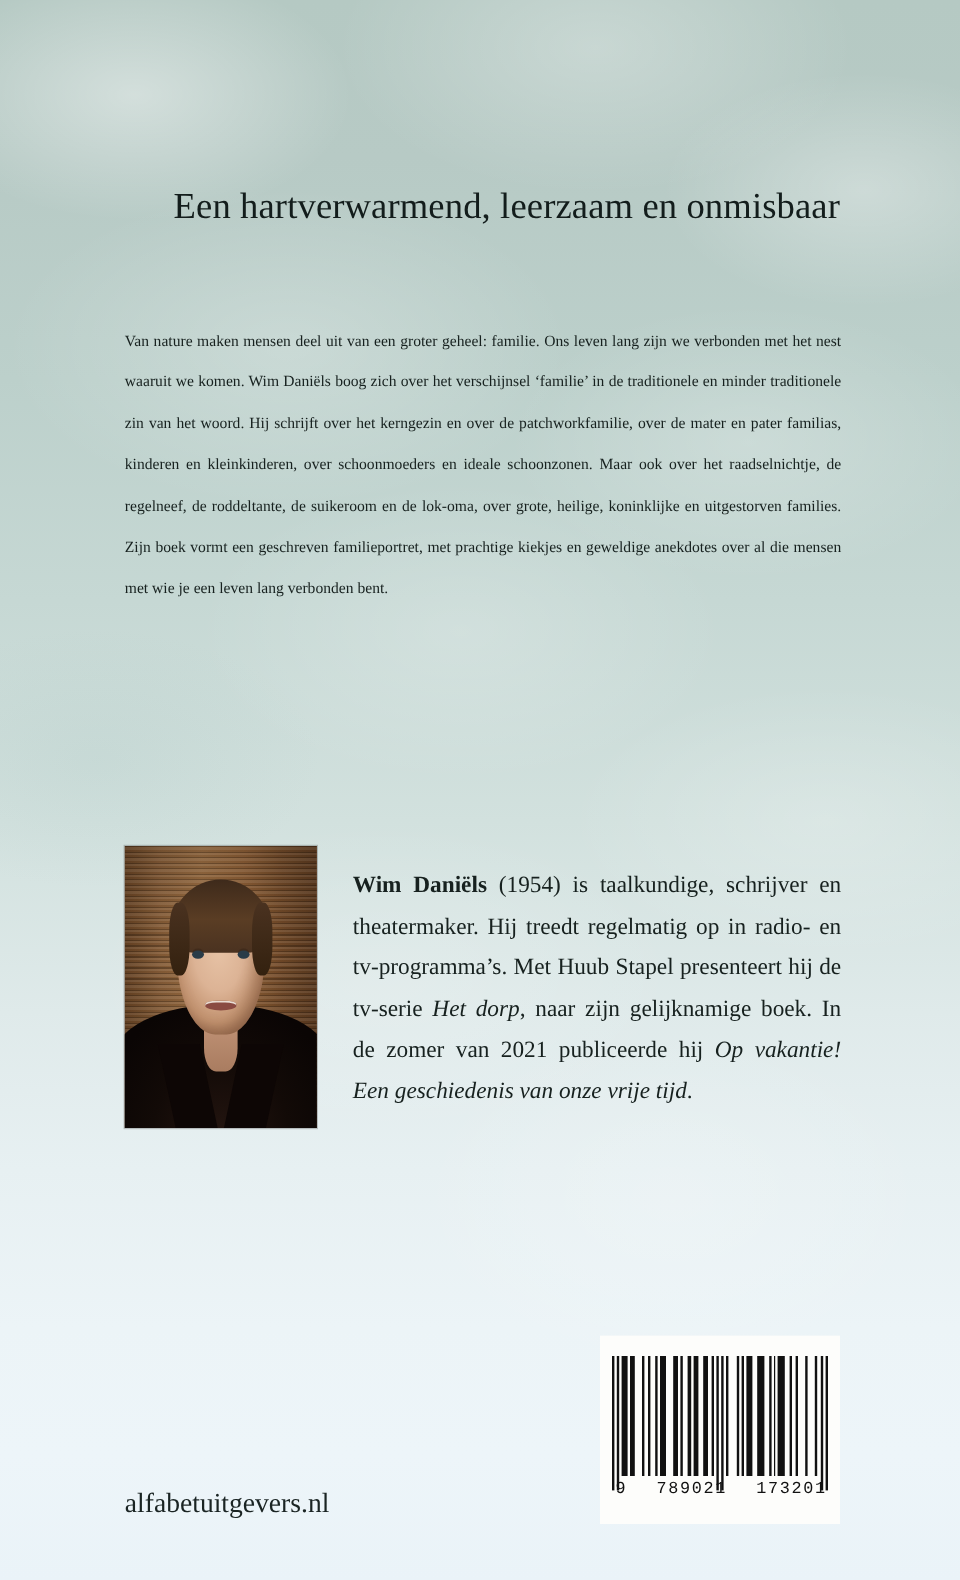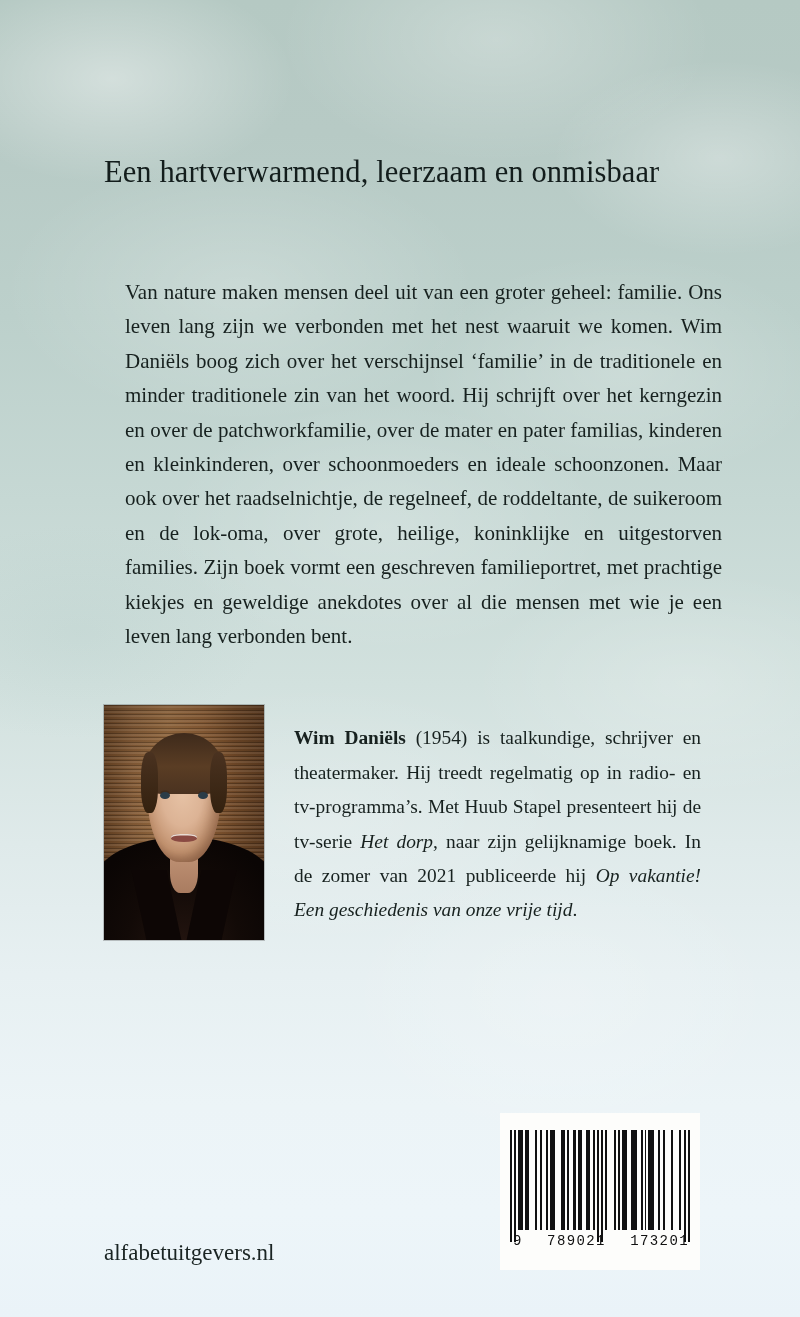--- a/index.html
+++ b/index.html
@@ -50,42 +50,41 @@
     position: relative;
     z-index: 2;
   }
 
   
   .headline {
     position: absolute;
     left: 104px;
     top: 152px;
     width: 596px;
-    text-align: left;
+    text-align: right;
     font-size: 30.5px;
     line-height: 40px;
     font-weight: 400;
     letter-spacing: 0.1px;
     color: #131d1c;
   }
   .headline .hl-line { display: block; white-space: nowrap; }
 
   
   .blurb {
     position: absolute;
     left: 104px;
     top: 254px;
     width: 597px;
-    font-size: 21px;
+    font-size: 13px;
     line-height: 34.4px;
     text-align: justify;
     text-justify: inter-word;
     color: #17211f;
     hyphens: manual;
-    margin-left: 21px;
   }
 
   
   .author-block {
     position: absolute;
     left: 104px;
     top: 705px;
     width: 597px;
   }
 

